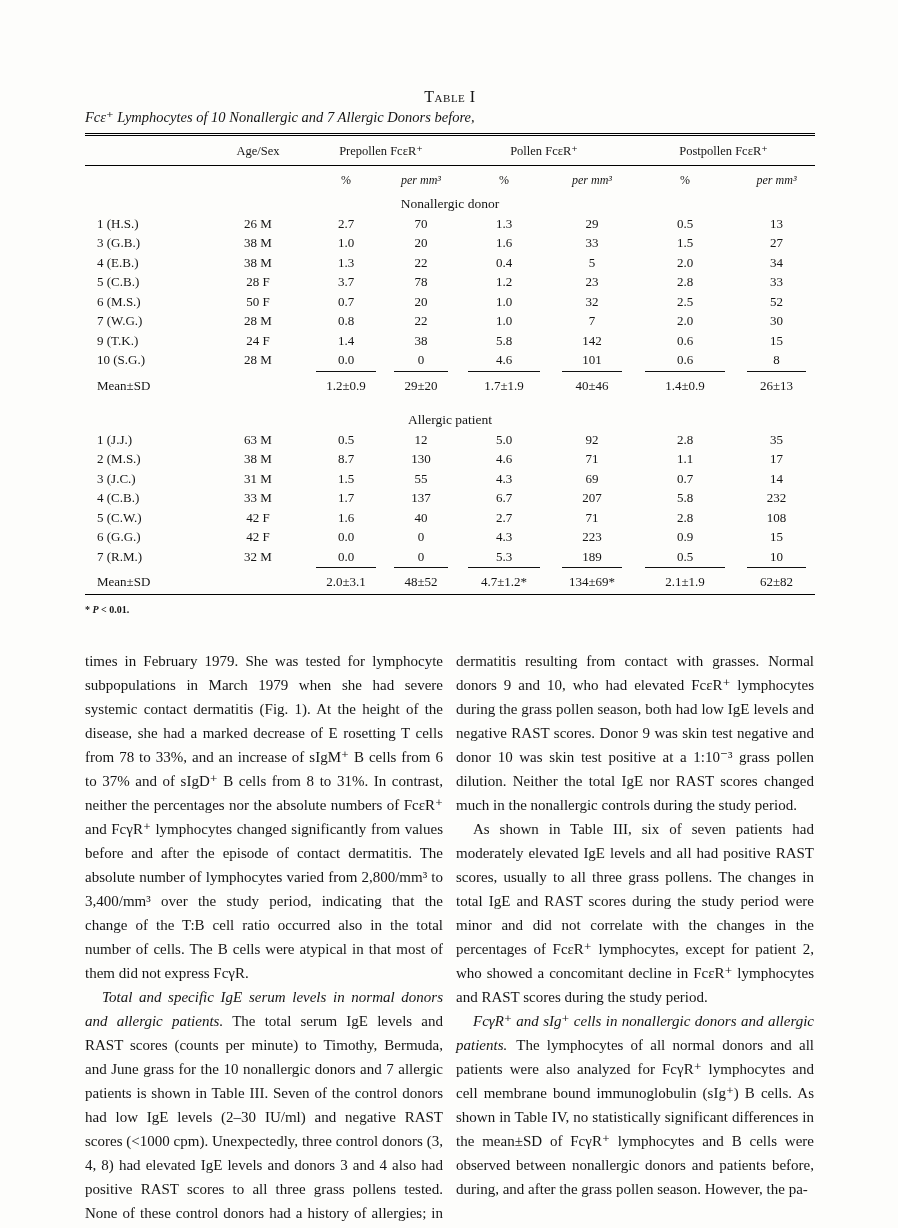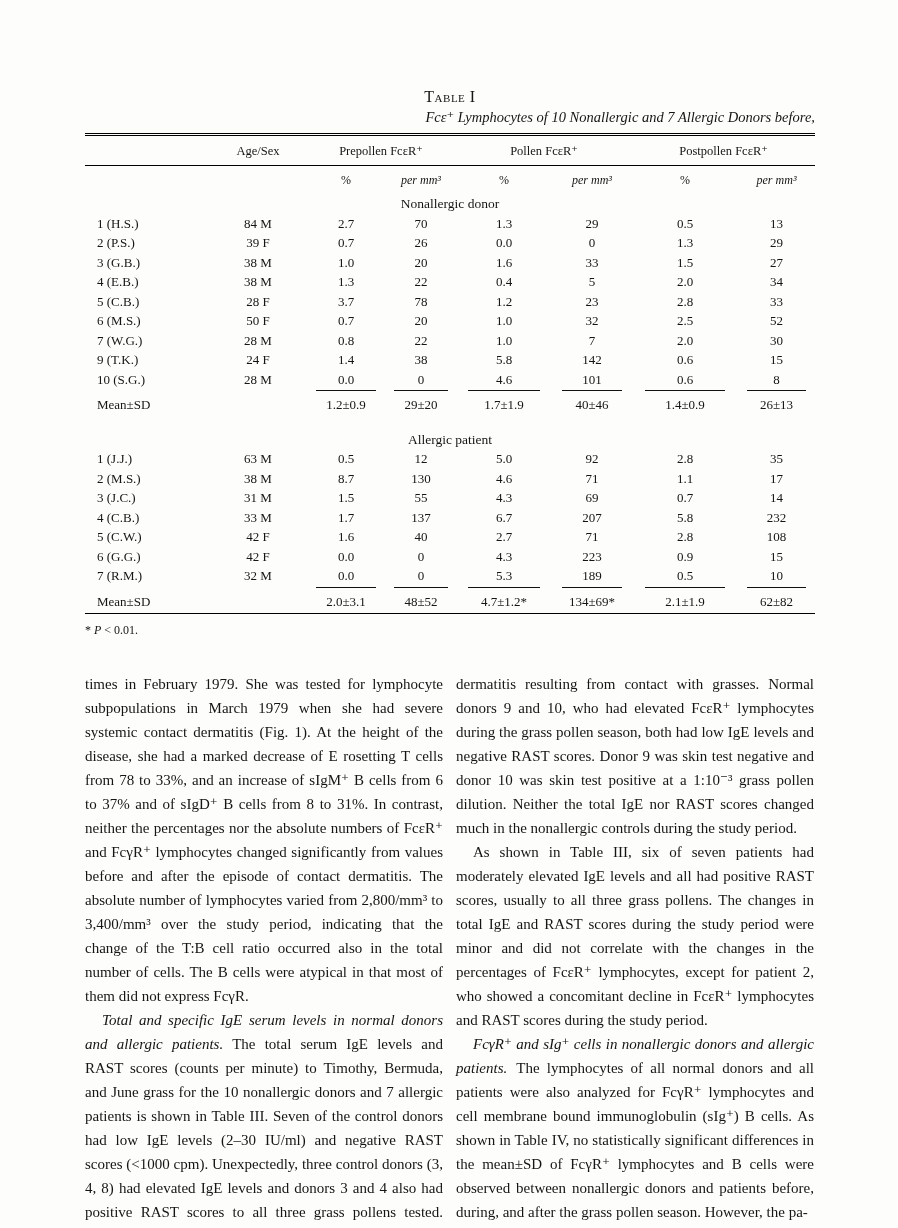--- a/index.html
+++ b/index.html
@@ -17,21 +17,21 @@
   
   .table-block{width:730px;}
   .table-label{
     text-align:center;
     font-variant:small-caps;
     font-size:16px;
     letter-spacing:0.5px;
     margin-bottom:2px;
   }
   .table-caption{
-    text-align:right;
+    text-align:left;
     font-style:italic;
     font-size:14.5px;
     line-height:18px;
   }
   table.t1{
     width:730px;
     border-collapse:collapse;
     table-layout:fixed;
     margin-top:7px;
     border-top:3px double #000;
@@ -64,21 +64,22 @@
   tr.mean-row td.c-num{position:relative;}
   tr.mean-row td.c-num::before{
     content:"";
     position:absolute;
     top:1px;left:12%;right:12%;
     border-top:1.4px solid #111;
   }
   tr.spacer td{height:10px;line-height:10px;}
   .footnote{
     margin-top:9px;
-    font-size:12px;
+    font-size:10px;
+    font-weight:bold;
   }
   .footnote .p-ital{font-style:italic;}
   
   .columns{
     margin-top:34px;
     width:730px;
     display:flex;
     gap:13px;
   }
   .col{
@@ -148,37 +149,27 @@
           <th>%</th>
           <th class="ital">per mm³</th>
         </tr>
       </thead>
       <tbody id="table-body">
           <tr>
             <td class="c-section" colspan="8">Nonallergic donor</td>
           </tr>
           <tr>
             <td class="c-id">1 (H.S.)</td>
-            <td class="c-age">84 M</td>
+            <td class="c-age">26 M</td>
             <td class="c-num">2.7</td>
             <td class="c-num">70</td>
             <td class="c-num">1.3</td>
             <td class="c-num">29</td>
             <td class="c-num">0.5</td>
             <td class="c-num">13</td>
-          </tr>
-          <tr>
-            <td class="c-id">2 (P.S.)</td>
-            <td class="c-age">39 F</td>
-            <td class="c-num">0.7</td>
-            <td class="c-num">26</td>
-            <td class="c-num">0.0</td>
-            <td class="c-num">0</td>
-            <td class="c-num">1.3</td>
-            <td class="c-num">29</td>
           </tr>
           <tr>
             <td class="c-id">3 (G.B.)</td>
             <td class="c-age">38 M</td>
             <td class="c-num">1.0</td>
             <td class="c-num">20</td>
             <td class="c-num">1.6</td>
             <td class="c-num">33</td>
             <td class="c-num">1.5</td>
             <td class="c-num">27</td>

